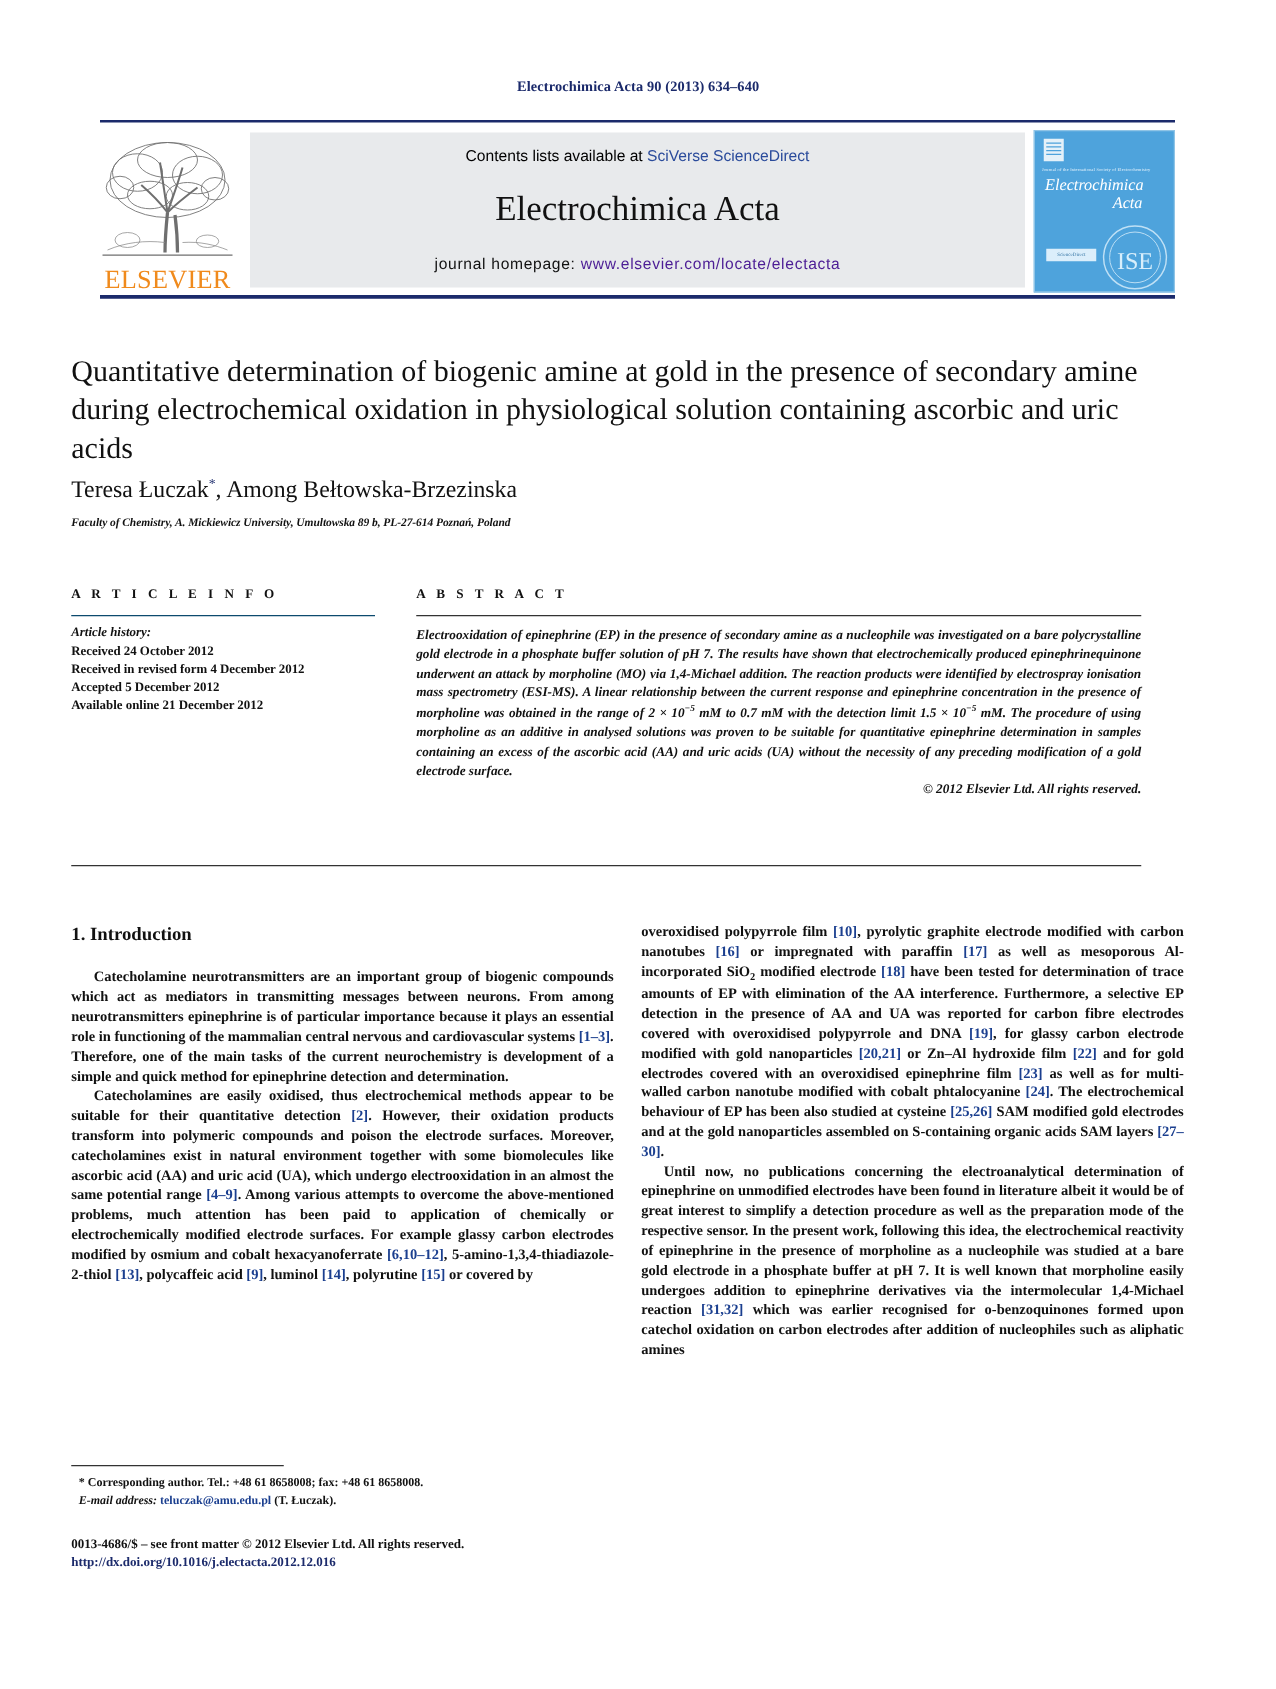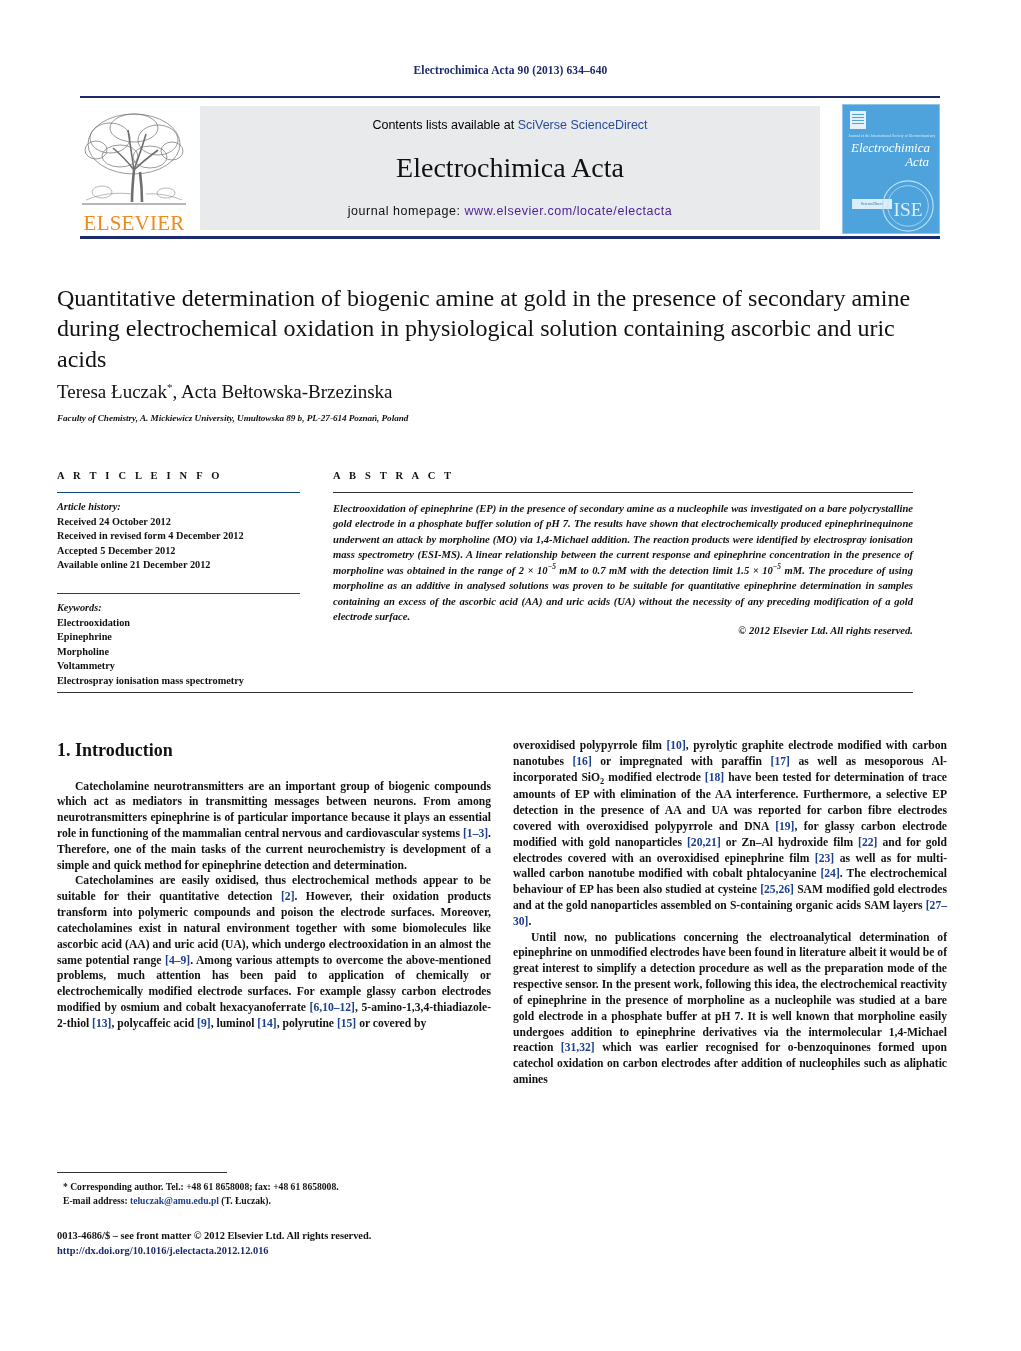--- a/index.html
+++ b/index.html
@@ -114,21 +114,21 @@
     letter-spacing: .55px;
     color: #111;
   }
   .banner-home .url {
     color: #4c1d95;
   }
   .cover {
     position: absolute;
     right: 0;
     top: 2px;
-    width: 98px;
+    width: 113px;
     height: 130px;
     background: #4ea3dc;
     border: 1px solid #8fc4e6;
     box-sizing: border-box;
     overflow: hidden;
   }
   .cover-els {
     position: absolute;
     left: 7px;
     top: 6px;
@@ -318,21 +318,21 @@
     font-size: 11.6px;
     line-height: 1.365;
     text-align: justify;
     color: #111;
   }
   .col-left { left: 57px; }
   .col-right { left: 513px; }
   .h2 {
     font-family: "Liberation Serif", serif;
     font-weight: bold;
-    font-size: 18px;
+    font-size: 15px;
     margin: 0 0 16px 0;
     text-align: left;
   }
   .body-col p {
     margin: 0;
     text-indent: 18px;
   }
   .body-col p.cont {
     text-indent: 0;
   }
@@ -358,21 +358,21 @@
     font-family: "Liberation Serif", serif;
     font-weight: bold;
     font-size: 9.6px;
     line-height: 1.5;
     color: #111;
   }
   .footnote .indent {
     padding-left: 14px;
     text-indent: -8px;
   }
-  .footnote .it { }
+  .footnote .it { font-style: italic; }
   .mail { color: #1b3f8f; }
   .imprint {
     position: absolute;
     top: 1228px;
     left: 57px;
     width: 470px;
     font-family: "Liberation Serif", serif;
     font-weight: bold;
     font-size: 10.4px;
     line-height: 1.45;
@@ -450,42 +450,34 @@
         </svg>
       </div>
 
     </div>
   </div>
   <div class="mast-bottomline"></div>
 
   <div class="article-title">Quantitative determination of biogenic amine at gold in the presence of secondary amine during electrochemical oxidation in physiological solution containing ascorbic and uric acids</div>
 
   <div class="authors">
-    <span>Teresa Łuczak</span><sup>*</sup><span>, Acta Bełtowska-Brzezinska</span>
+    <span>Teresa Łuczak</span><sup>*</sup><span>, Among Bełtowska-Brzezinska</span>
   </div>
 
   <div class="affil">Faculty of Chemistry, A. Mickiewicz University, Umultowska 89 b, PL-27-614 Poznań, Poland</div>
 
   <div class="info-col">
     <div class="sec-head">A R T I C L E   I N F O</div>
     <div class="info-rule info-block">
       <div class="it">Article history:</div>
       <div>Received 24 October 2012</div>
       <div>Received in revised form 4 December 2012</div>
       <div>Accepted 5 December 2012</div>
       <div>Available online 21 December 2012</div>
     </div>
-    <div class="info-rule info-block" style="margin-top:20px;">
-      <div class="it">Keywords:</div>
-      <div>Electrooxidation</div>
-      <div>Epinephrine</div>
-      <div>Morpholine</div>
-      <div>Voltammetry</div>
-      <div>Electrospray ionisation mass spectrometry</div>
-    </div>
   </div>
 
   <div class="abs-col">
     <div class="sec-head">A B S T R A C T</div>
     <div class="abs-rule">
       <div class="abs-text"><span>Electrooxidation of epinephrine (EP) in the presence of secondary amine as a nucleophile was investigated on a bare polycrystalline gold electrode in a phosphate buffer solution of pH 7. The results have shown that electrochemically produced epinephrinequinone underwent an attack by morpholine (MO) via 1,4-Michael addition. The reaction products were identified by electrospray ionisation mass spectrometry (ESI-MS). A linear relationship between the current response and epinephrine concentration in the presence of morpholine was obtained in the range of 2 × 10</span><sup>−5</sup><span> mM to 0.7 mM with the detection limit 1.5 × 10</span><sup>−5</sup><span> mM. The procedure of using morpholine as an additive in analysed solutions was proven to be suitable for quantitative epinephrine determination in samples containing an excess of the ascorbic acid (AA) and uric acids (UA) without the necessity of any preceding modification of a gold electrode surface.</span></div>
       <div class="abs-copy">© 2012 Elsevier Ltd. All rights reserved.</div>
     </div>
   </div>
 

